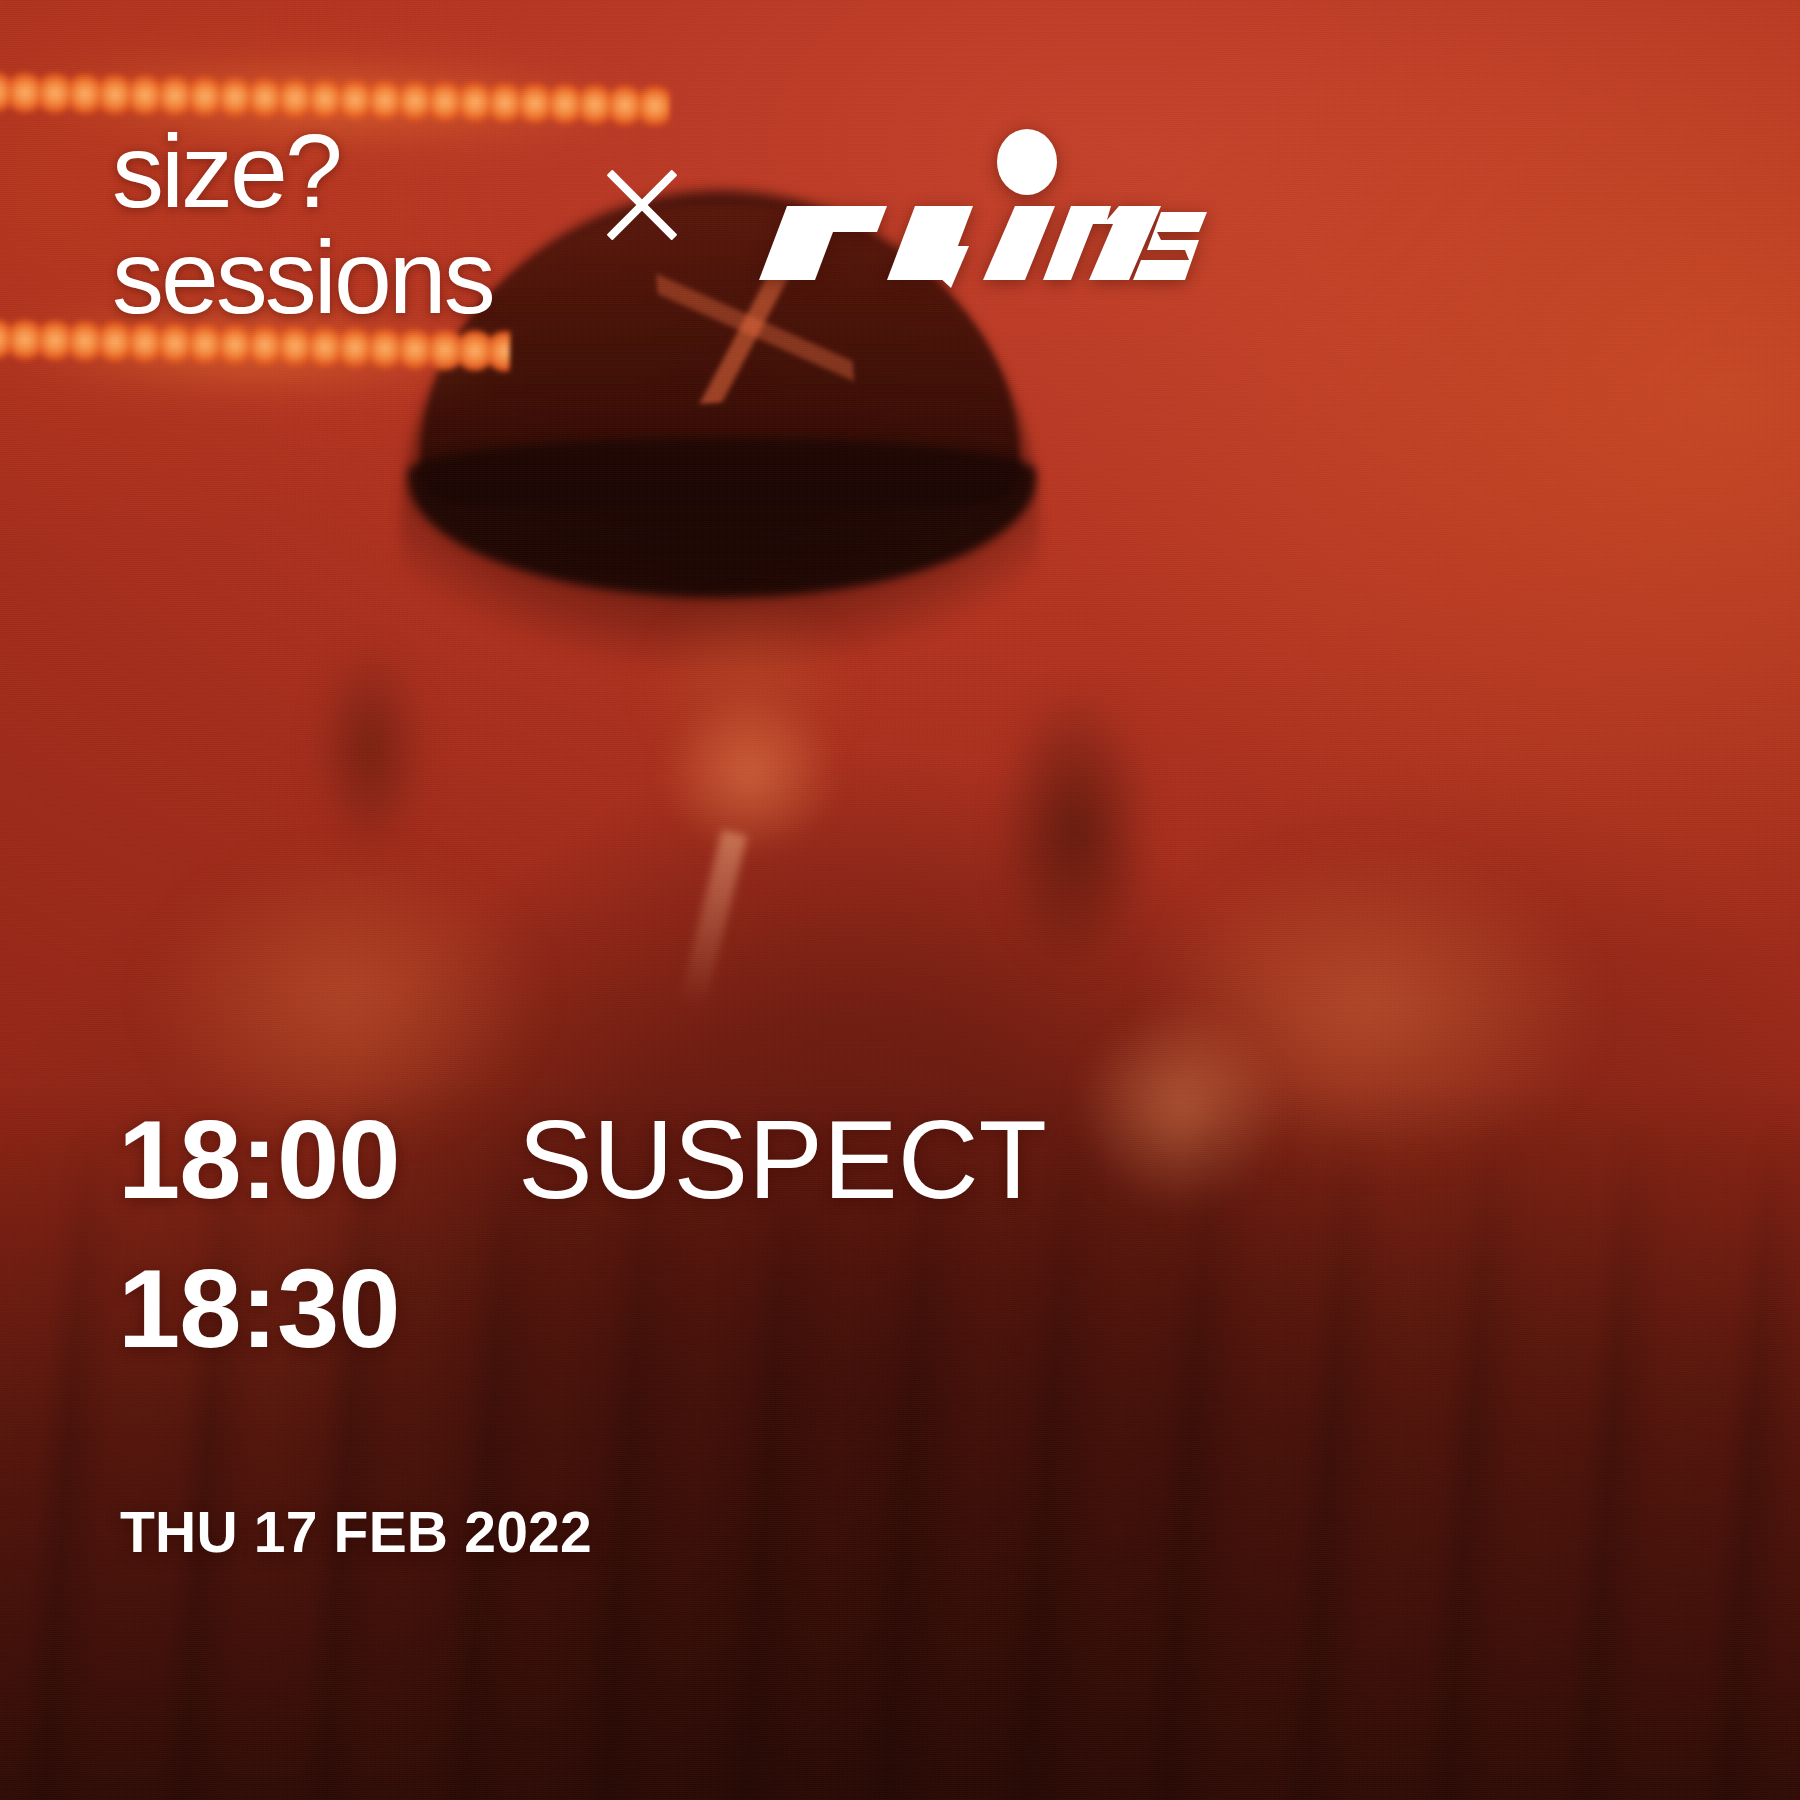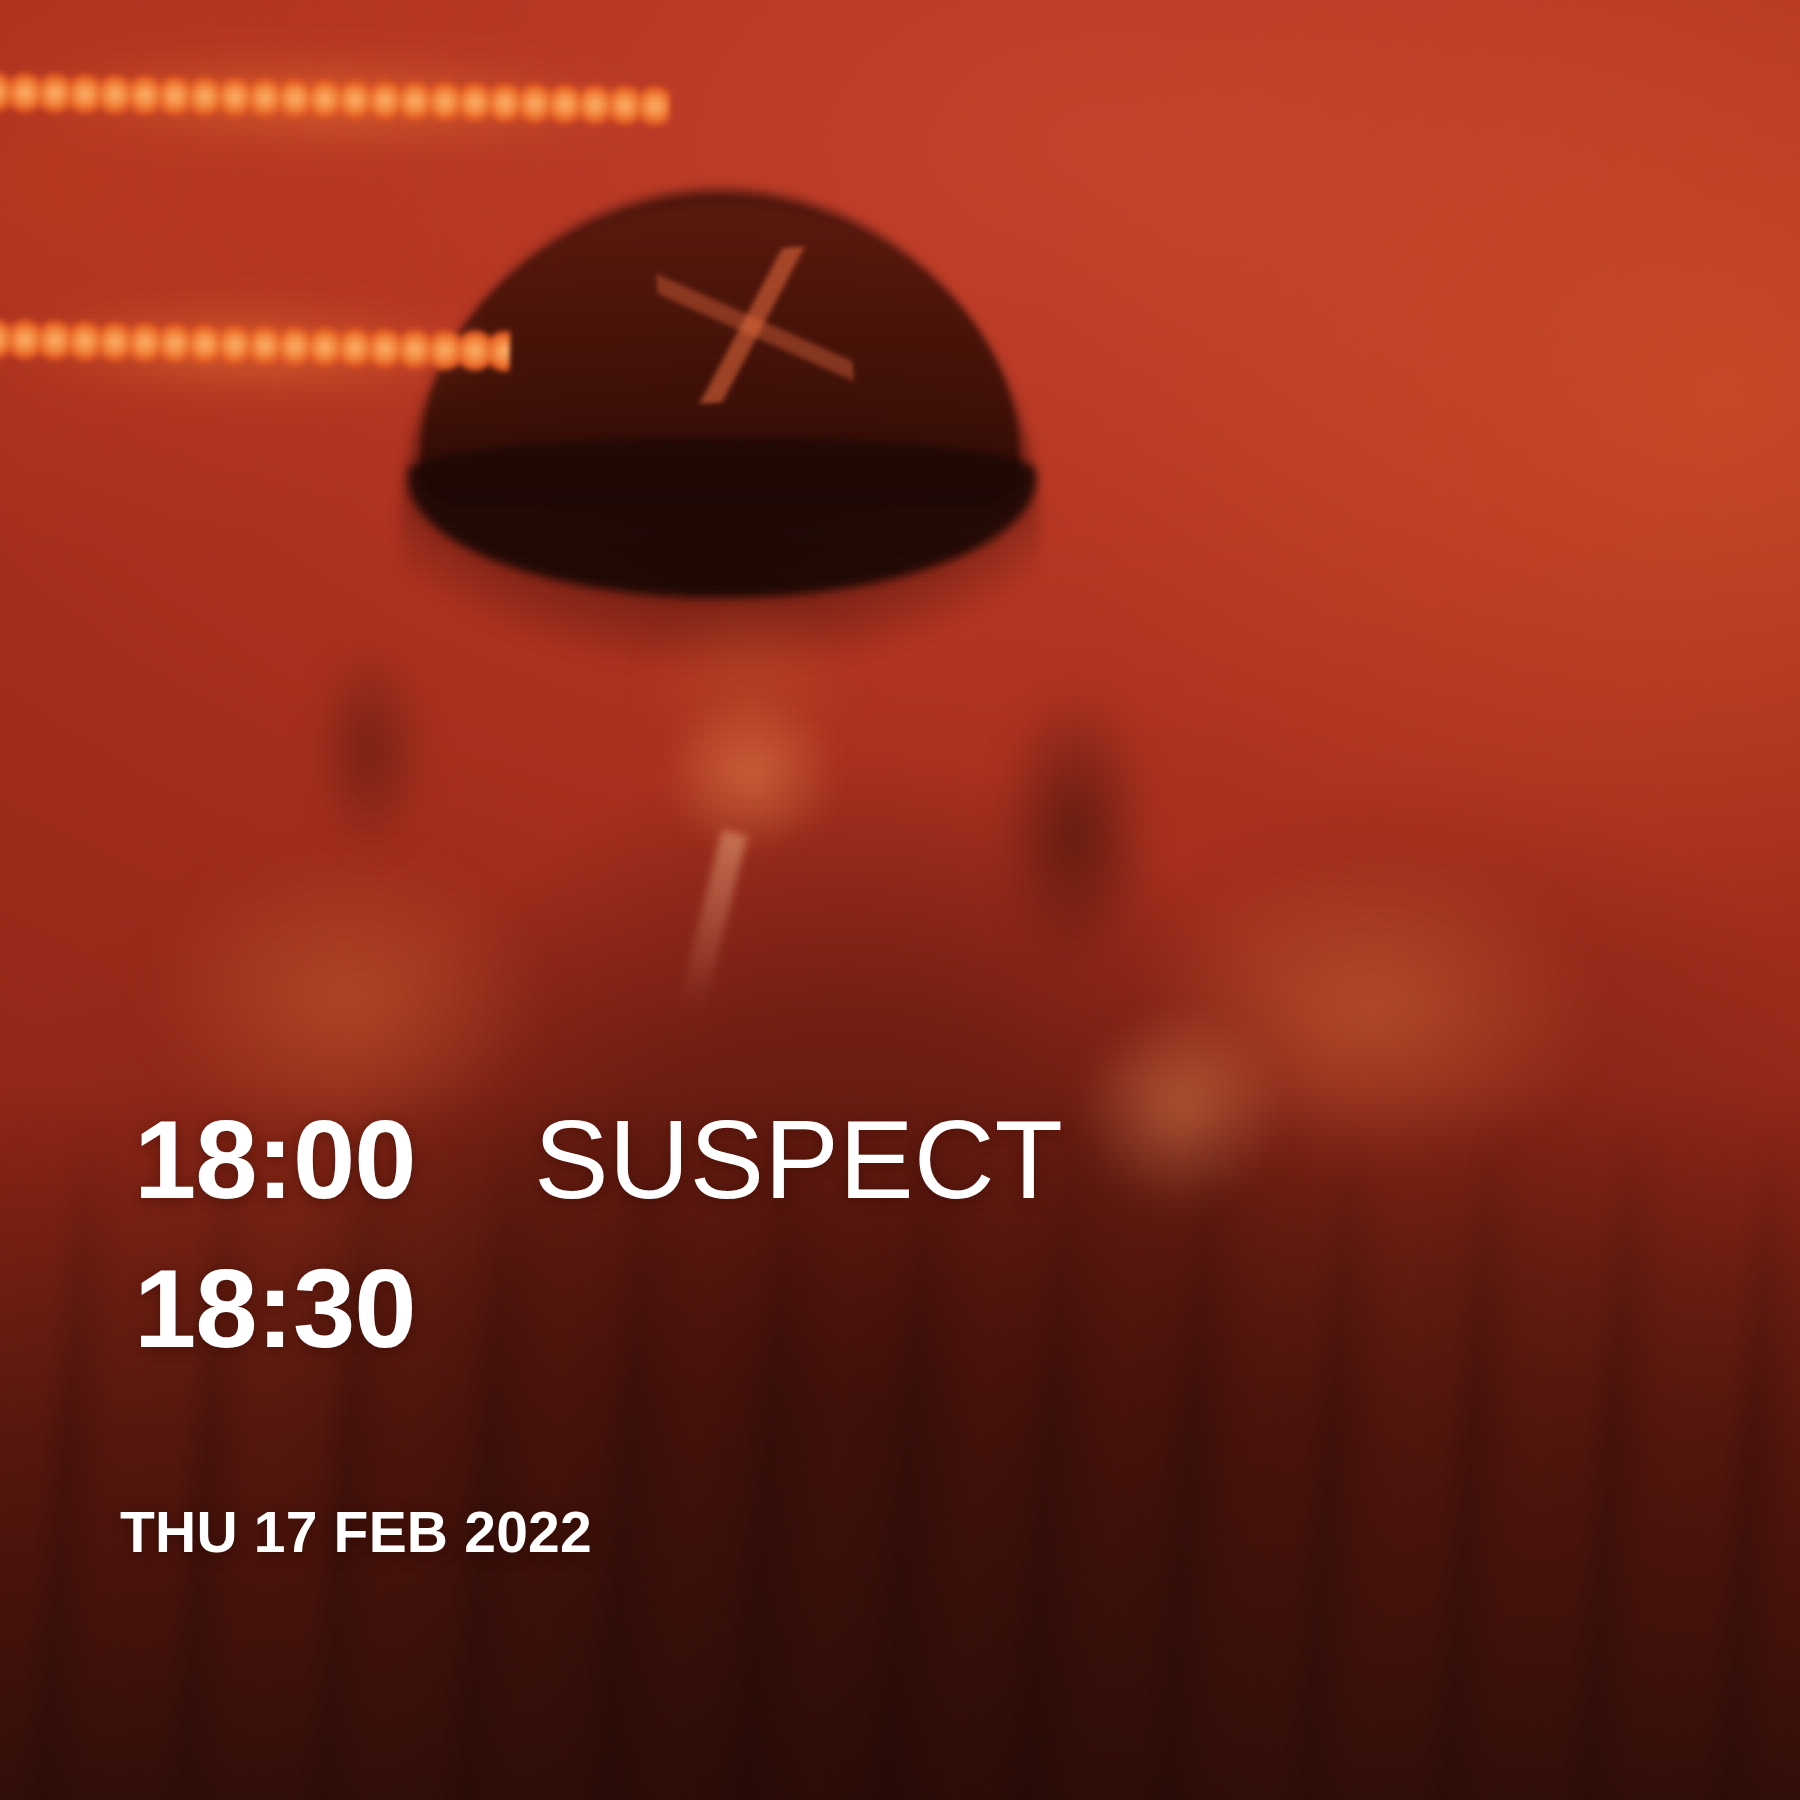--- a/index.html
+++ b/index.html
@@ -207,21 +207,20 @@
   .schedule {
     position: absolute;
     left: 118px;
     top: 1095px;
     color: #fff;
   }
   .sched-row {
     display: flex;
     align-items: center;
     white-space: nowrap;
-    margin-left: 16px;
   }
   .sched-time {
     font-size: 112px;
     font-weight: 700;
     letter-spacing: -1px;
     width: 400px;
     flex: none;
     text-shadow: 0 3px 14px rgba(50,8,2,.45);
     font-family: "Liberation Sans", sans-serif;
   }
@@ -277,20 +276,53 @@
 
   <div class="led-glow" id="glow1"></div>
   <div class="led-strip" id="strip1"></div>
   <div class="led-glow" id="glow2"></div>
   <div class="led-strip" id="strip2"></div>
 
   <div class="bg-layer bg-grain"></div>
 
   <div class="fg">
 
+    <div class="lockup">
+
+      <div class="size-logo">
+        <span class="ln">size?</span>
+        <span class="ln">sessions</span>
+      </div>
+
+      <div class="x-mark" title="×" aria-label="x">
+        <span class="a"></span>
+          <span class="b"></span>
+      </div>
+
+      <div class="rinse-logo">
+        <svg width="470" height="160" viewBox="0 0 470 160" role="img" aria-label="rinse">
+          <g fill="#ffffff">
+
+            <ellipse cx="290" cy="34" rx="30" ry="33"></ellipse>
+
+            <path d="M22 152 L50 78 L128 78 L118 104 L96 104 L78 152 Z"></path>
+            <path d="M60 78 L150 78 L140 104 L112 104 Z"></path>
+
+            <path d="M150 152 L178 78 L236 78 L208 152 Z"></path>
+            <path d="M196 118 L232 118 L214 160 L186 134 Z"></path>
+
+            <path d="M246 152 L278 78 L318 78 L288 152 Z"></path>
+
+            <path d="M306 152 L334 78 L374 78 L370 92 L382 78 L424 78 L392 152 L352 152 L376 96 L356 96 L334 152 Z"></path>
+
+            <path d="M396 152 L404 132 L452 132 L448 122 L410 122 L424 84 L470 84 L462 104 L420 104 L424 112 L462 112 L448 152 Z"></path>
+          </g>
+        </svg>
+      </div>
+    </div>
 
     <div class="schedule">
       <div class="sched-row">
         <span class="sched-time">18:00</span>
         <span class="sched-name">SUSPECT</span>
       </div>
       <div class="sched-row">
         <span class="sched-time">18:30</span>
       </div>
     </div>

